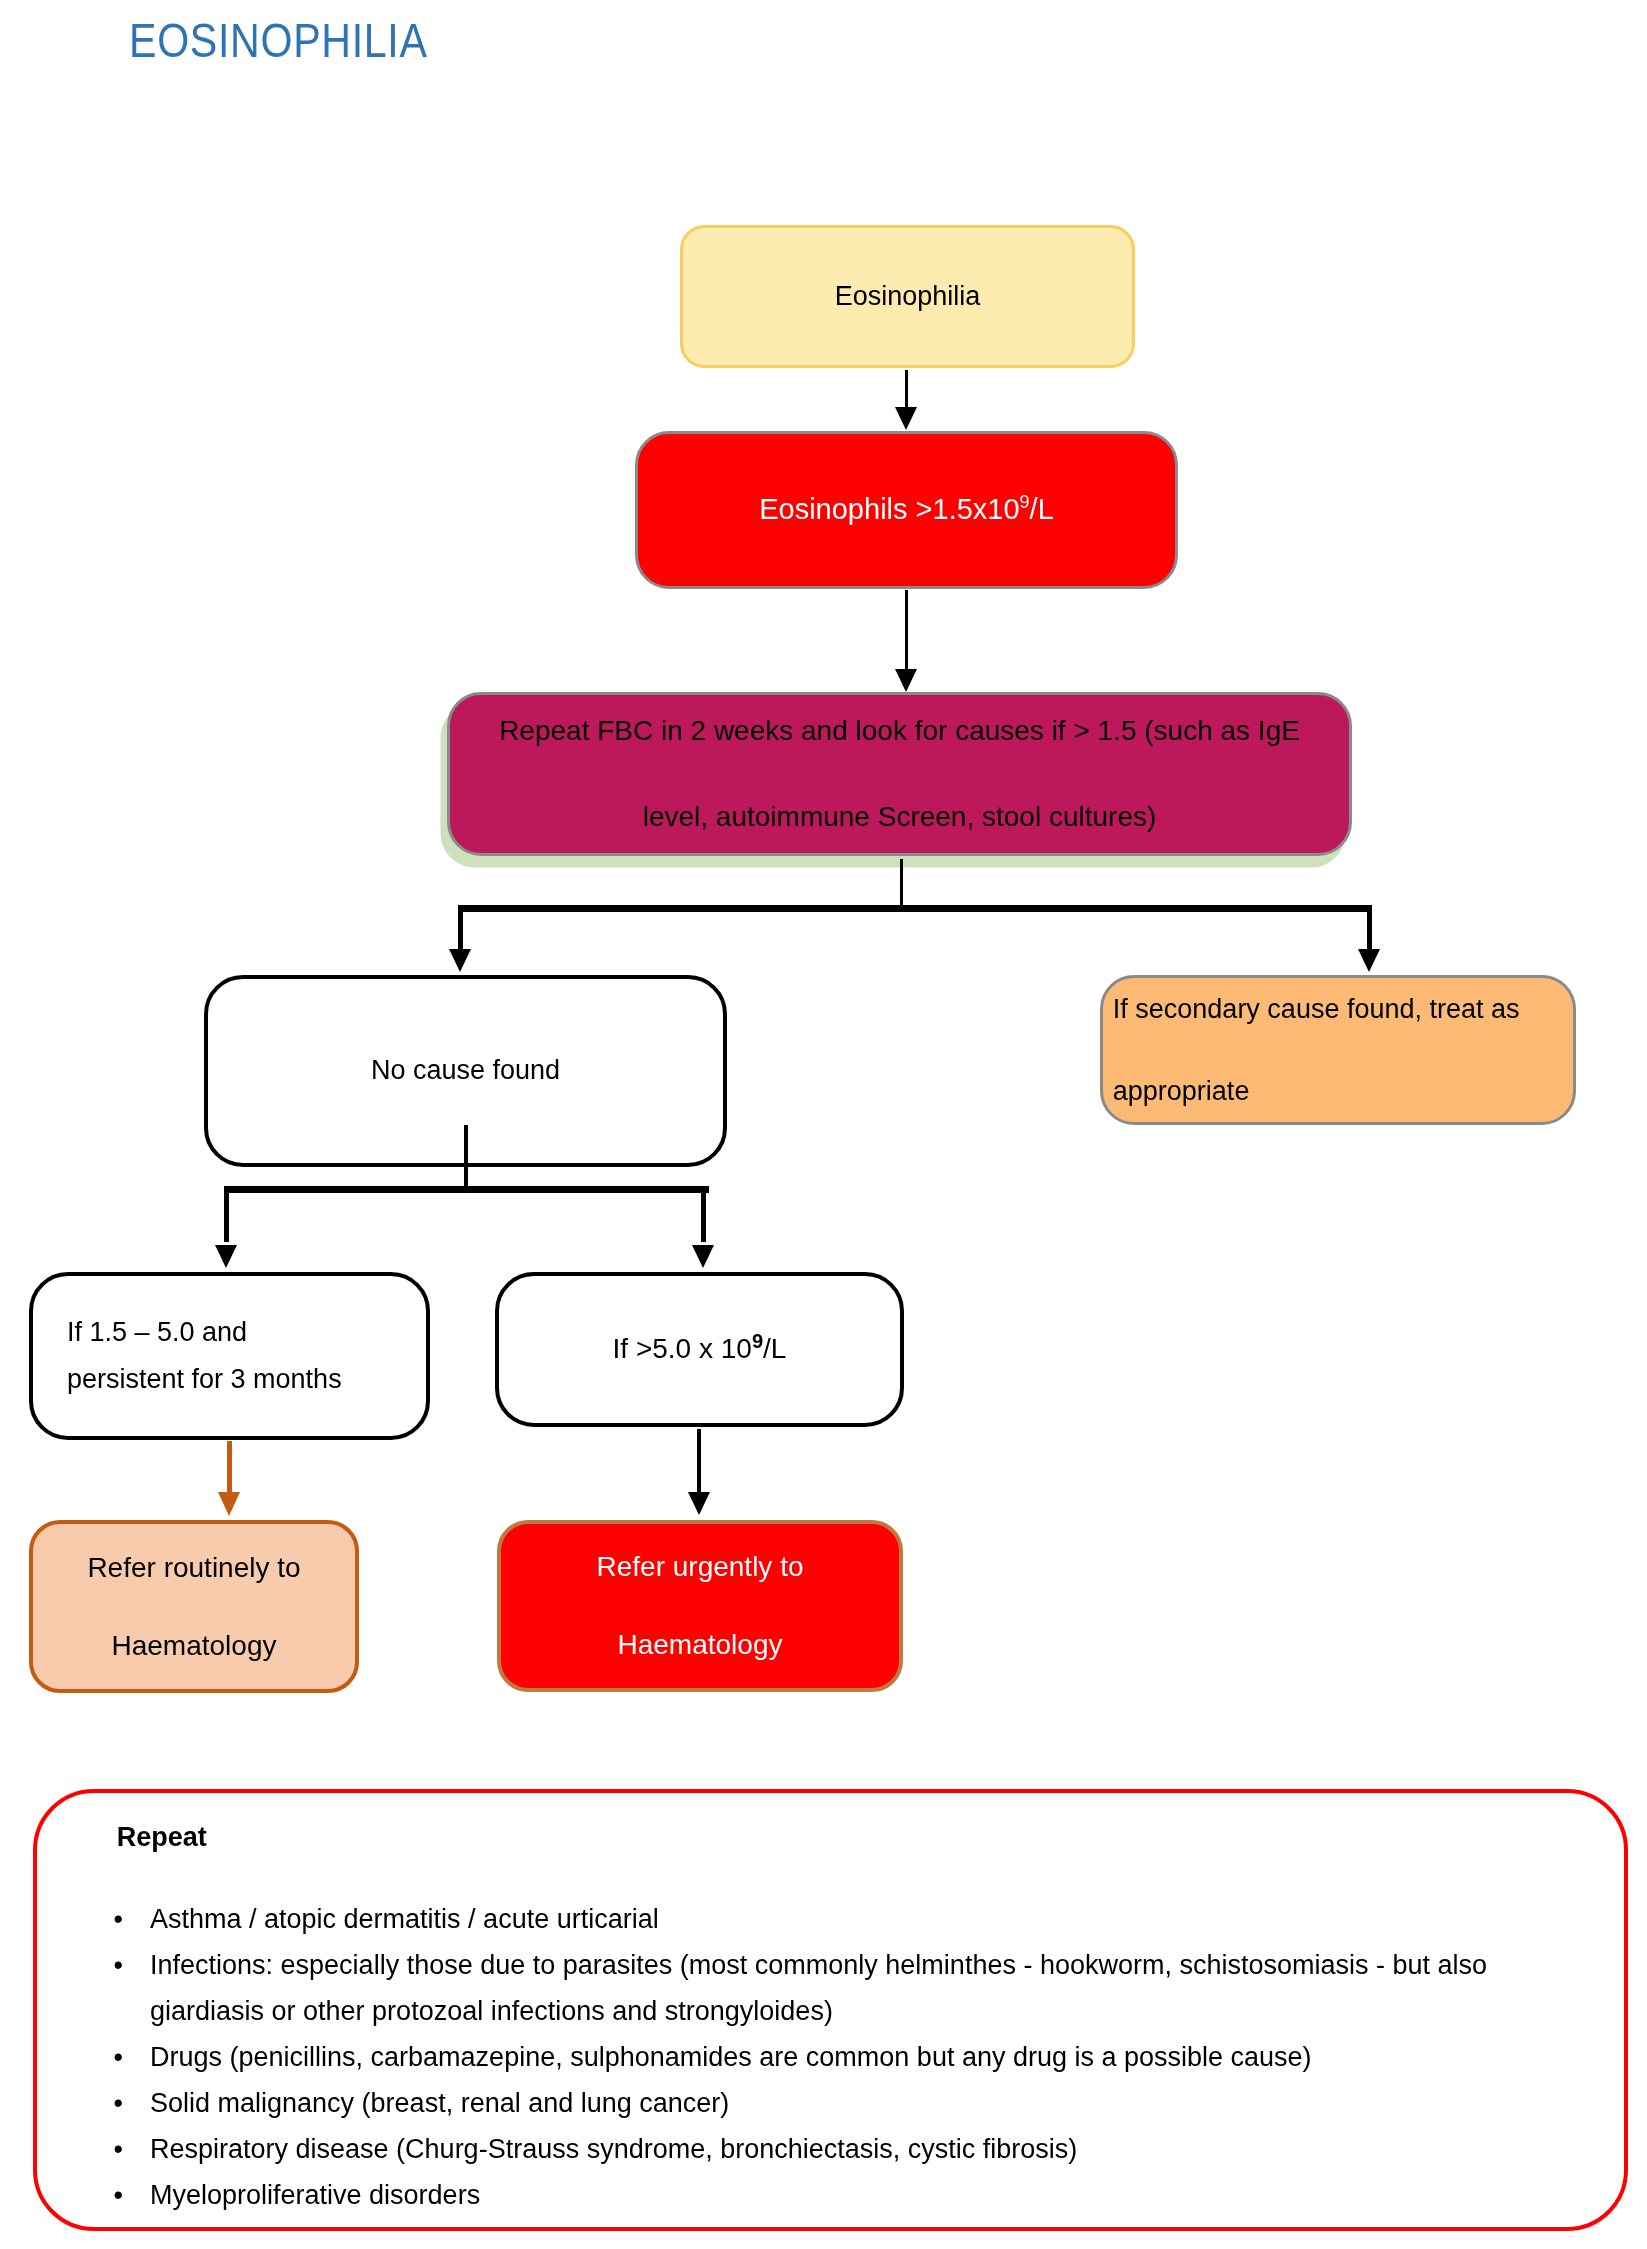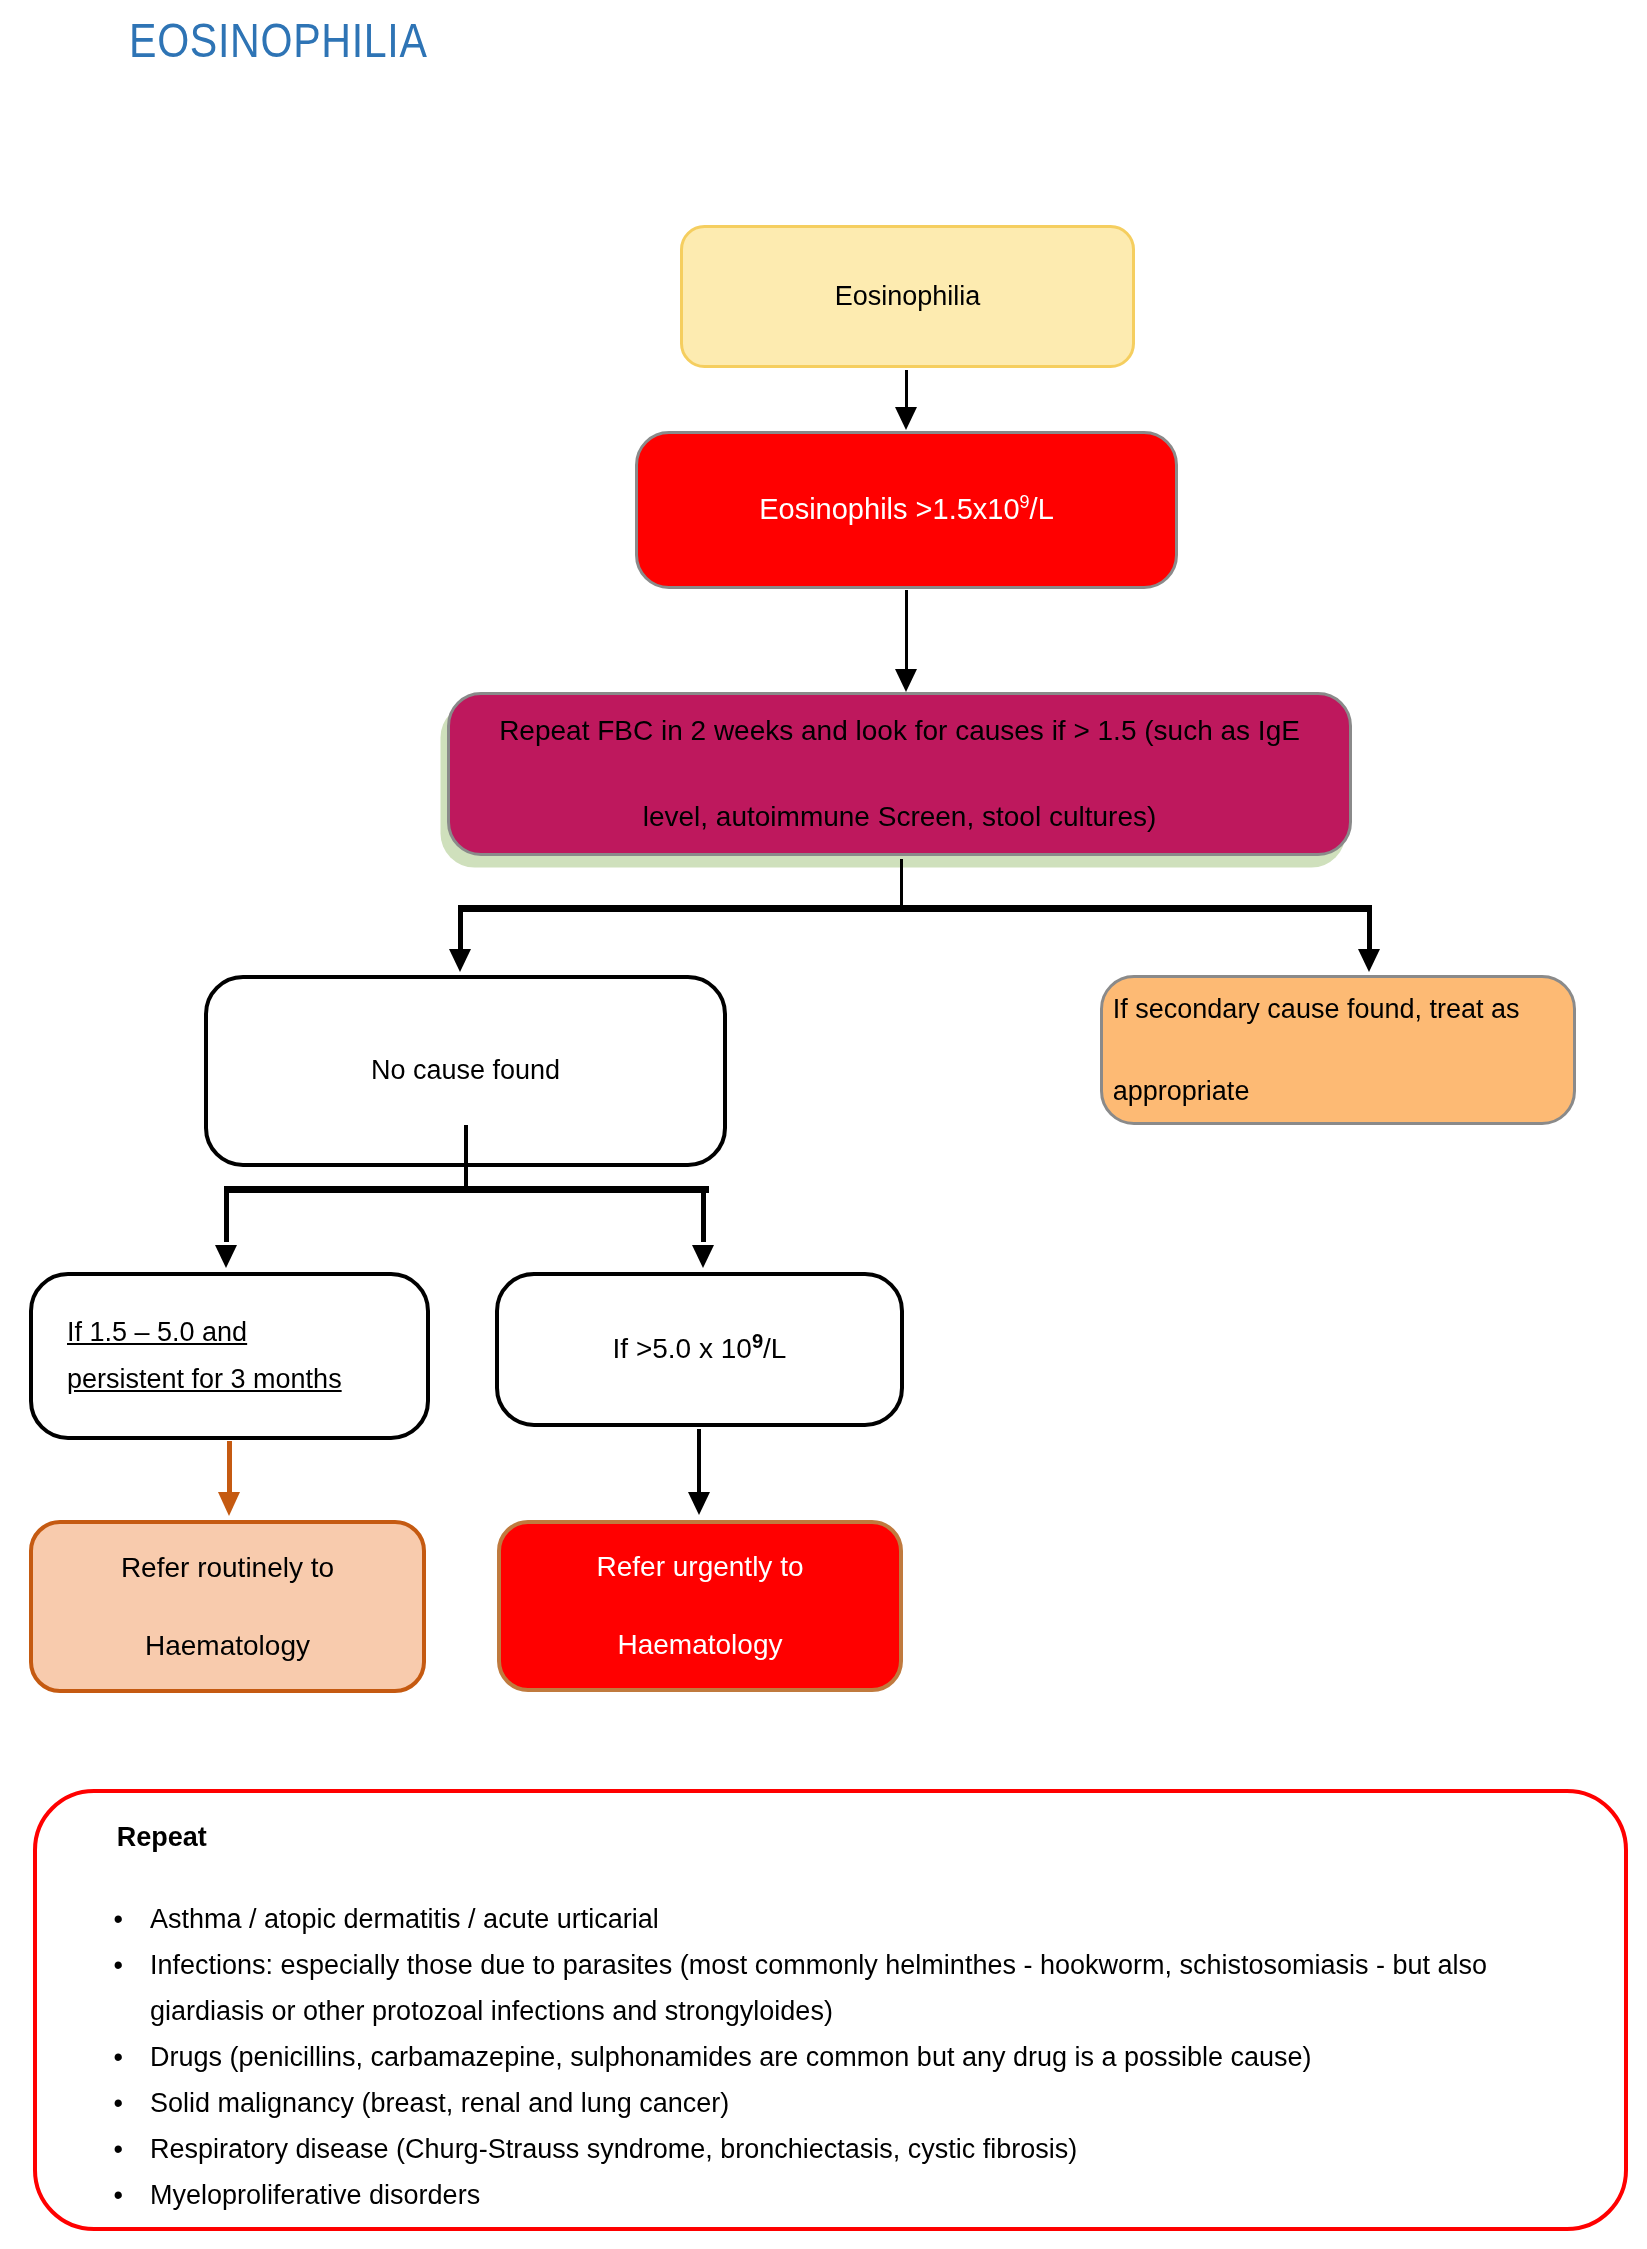--- a/index.html
+++ b/index.html
@@ -20,24 +20,24 @@
   .node-repeat{left:447px;top:692px;width:905px;height:164px;background:#be185d;
                border:3.3px solid #8A8A8A;border-radius:34px;box-shadow:-6.5px 11.5px 0 #CFE0BC;
                font-size:28px;line-height:86px;}
   .node-nocause{left:204px;top:975px;width:523px;height:192px;background:#fff;
                 border:4.1px solid #000;border-radius:39px;}
   .node-secondary{left:1100px;top:975px;width:476px;height:150px;background:#fdba74;
                   border:3.3px solid #8A8A8A;border-radius:34px;align-items:flex-start;
                   text-align:left;padding-left:9.8px;line-height:82px;}
   .node-persistent{left:29px;top:1272px;width:401px;height:168px;background:#fff;
                    border:4.1px solid #000;border-radius:39px;align-items:flex-start;
-                   text-align:left;padding-left:34px;line-height:47px;text-decoration:underline;}
+                   text-align:left;padding-left:34px;line-height:47px;}
   .node-overfive{left:495px;top:1272px;width:409px;height:155px;background:#fff;
                  border:4.1px solid #000;border-radius:39px;font-size:28px;}
-  .node-routine{left:29px;top:1520px;width:397px;height:173px;background:#F8CBAD;
+  .node-routine{left:29px;top:1520px;width:330px;height:173px;background:#F8CBAD;
                 border:4.9px solid #C55A11;border-radius:31px;font-size:28px;line-height:78px;}
   .node-urgent{left:497px;top:1520px;width:406px;height:172px;background:#FF0000;
                border:4.9px solid #C07A3E;border-radius:31px;color:#fff;font-size:28px;line-height:78px;}
 
   sup{font-size:0.62em;vertical-align:super;line-height:0;}
   .sup-bold{font-weight:bold;font-size:0.72em;}
 
   .vline,.hline{position:absolute;background:#000;}
   .ahead{position:absolute;width:0;height:0;border-left:11.5px solid transparent;
          border-right:11.5px solid transparent;border-top:23px solid #000;}

